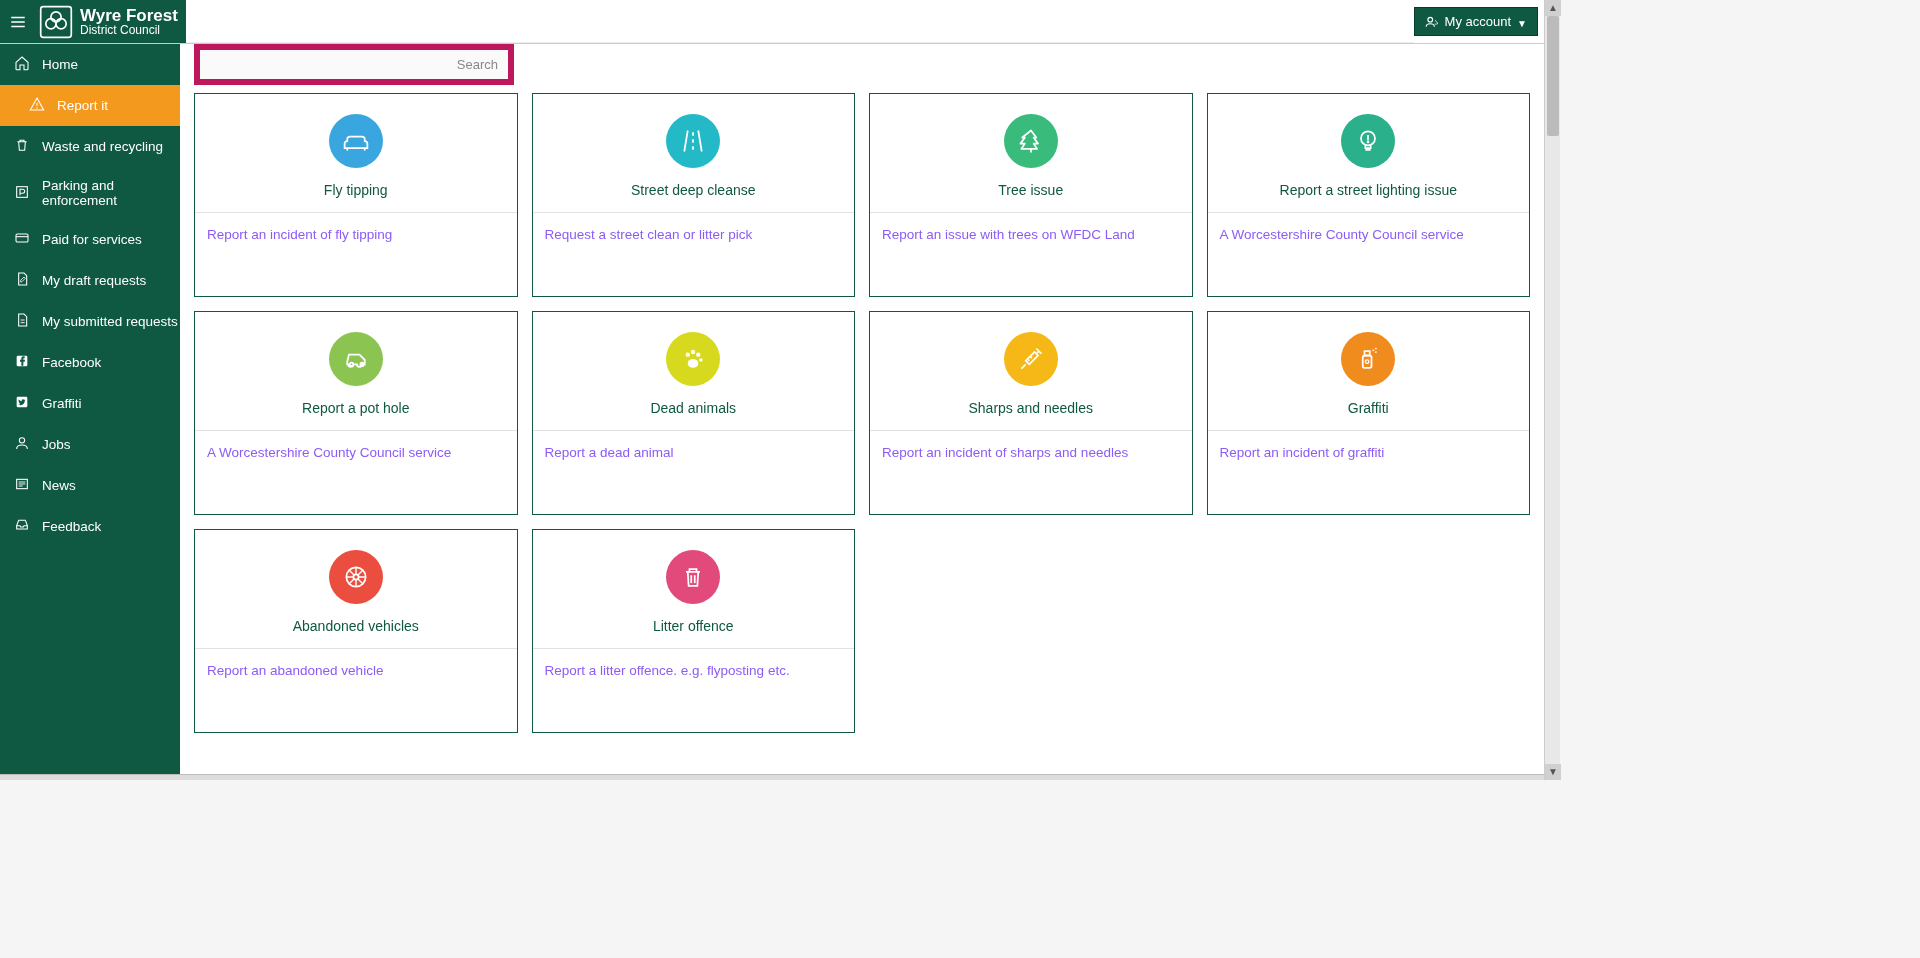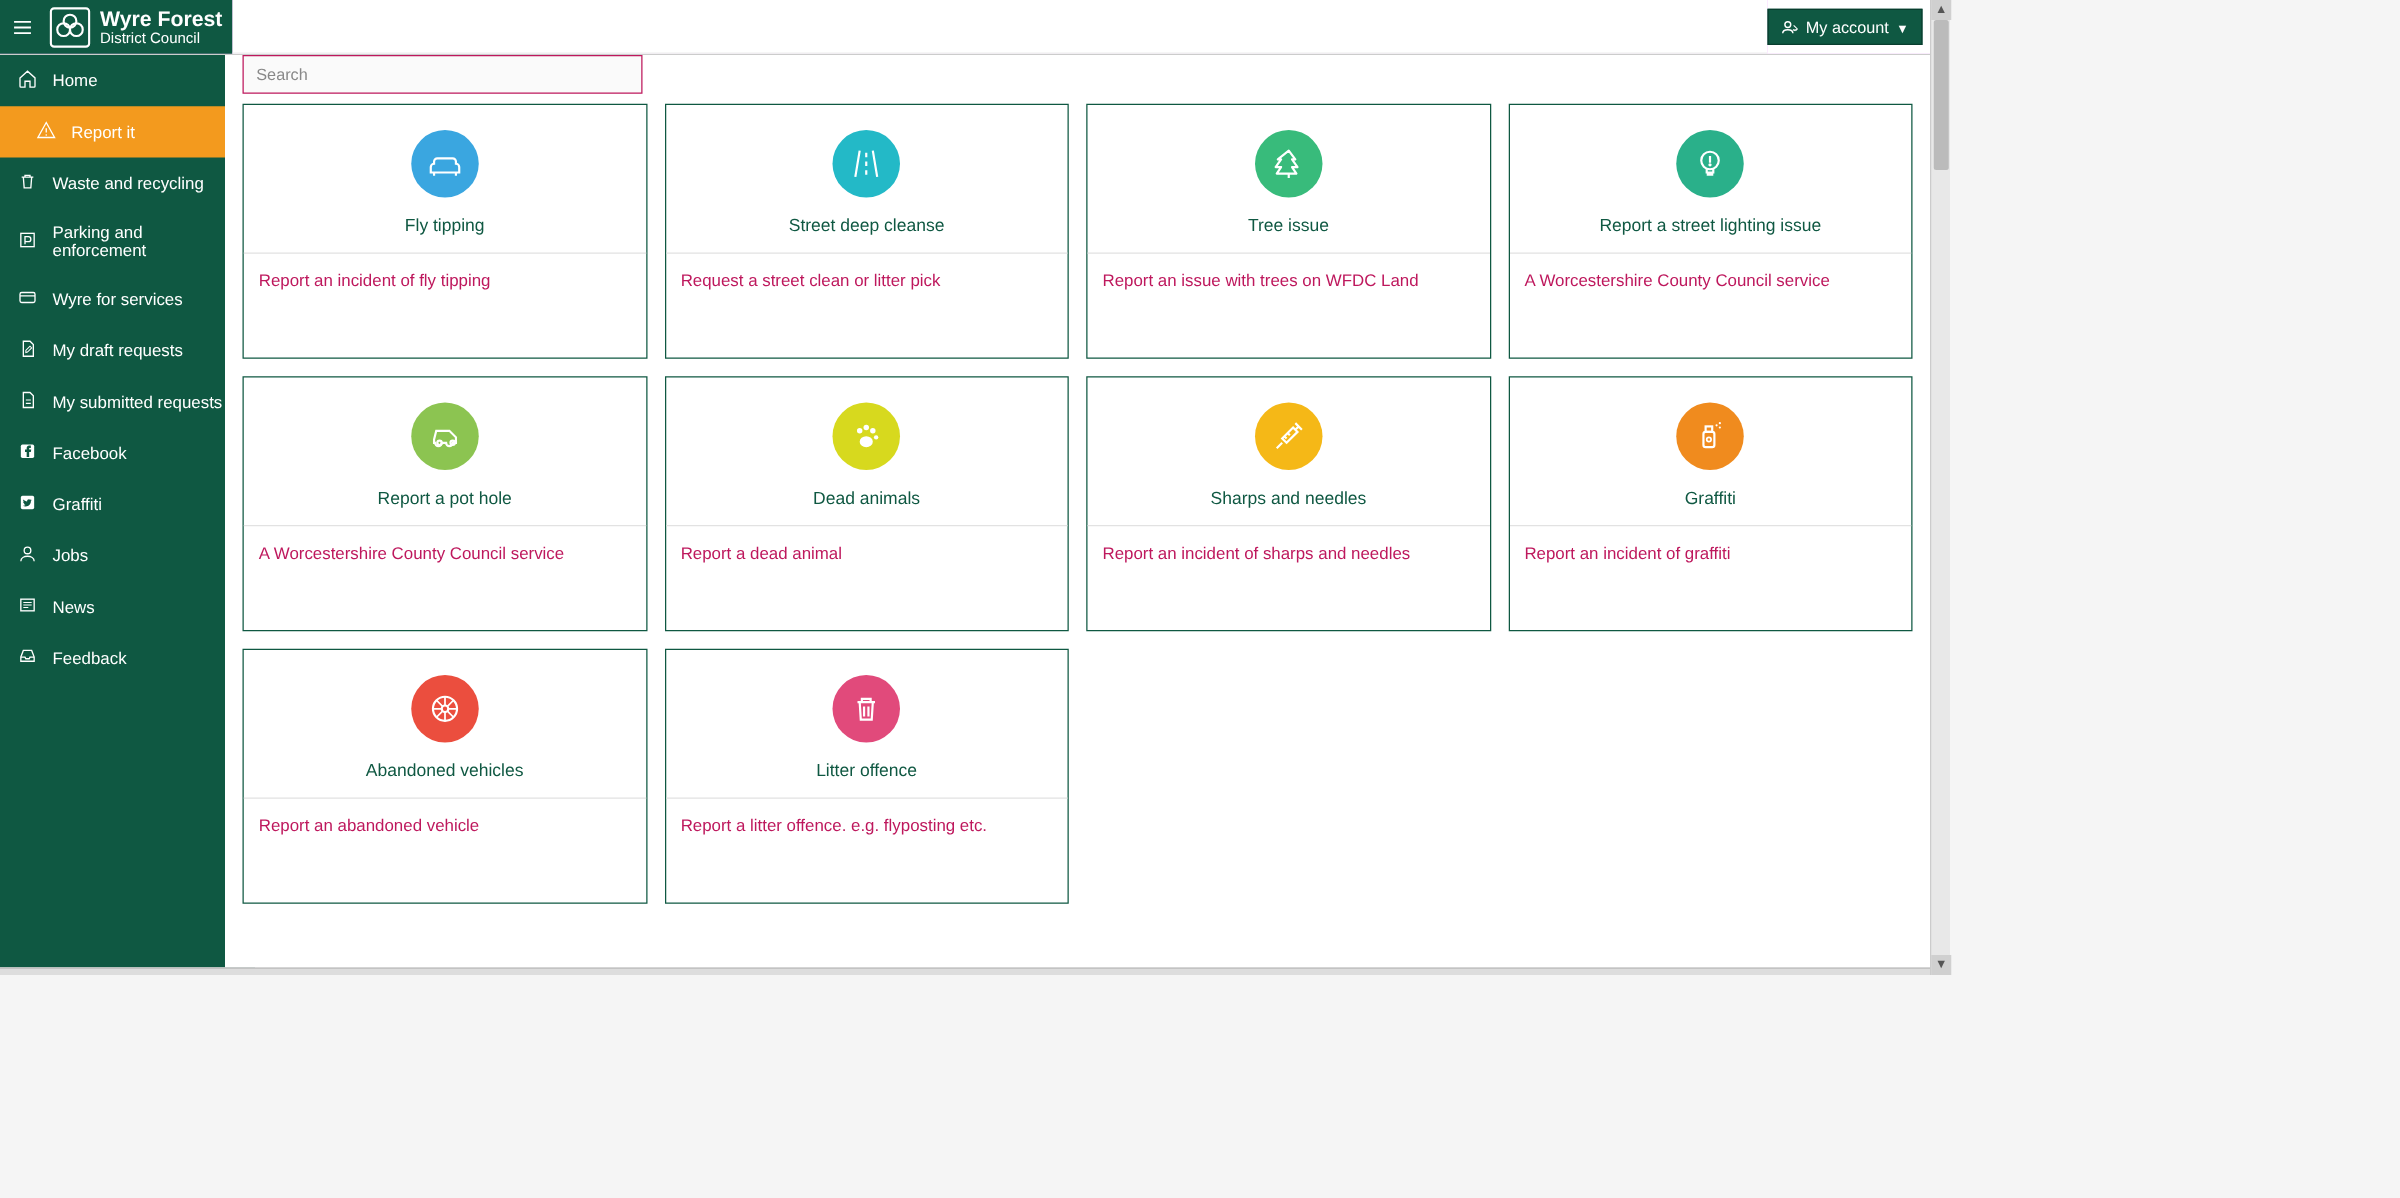--- a/index.html
+++ b/index.html
@@ -25,30 +25,30 @@
   .account-btn svg { width: 14px; height: 14px; }
   .caret { font-size: 10px; }
 
   .sidebar { position: absolute; top: 44px; left: 0; width: 204px; bottom: 6px; background: #0f5842; color: #fff; overflow-y: auto; }
   .sidebar-item { display: flex; align-items: center; gap: 12px; padding: 11px 14px; font-size: 13.5px; cursor: pointer; }
   .sidebar-item svg { width: 16px; height: 16px; flex-shrink: 0; }
   .sidebar-item.active { background: #f39a1e; padding-left: 29px; }
 
   .main { position: absolute; top: 44px; left: 180px; right: 16px; bottom: 6px; background: #fff; overflow-y: auto; padding: 0 0 10px 0;}
   .search-wrap { padding: 0 0 8px 14px; }
-  .search-input { width: 320px; padding: 7px 10px; border: 1px solid #be185d; font-size: 13px; color: #333; background:#fafafa;}
+  .search-input { width: 320px; padding: 7px 10px; border: 6px solid #be185d; font-size: 13px; color: #333; background:#fafafa;text-align:right;}
   .search-input::placeholder{color:#888;}
 
   .grid { display: grid; grid-template-columns: repeat(4, 1fr); gap: 14px; padding: 0 14px; }
   .card { border: 1px solid #0f5842; background: #fff; display: flex; flex-direction: column; min-height: 204px;}
   .card-top { display: flex; flex-direction: column; align-items: center; padding: 20px 10px 14px; border-bottom: 1px solid #e2e2e2; }
   .card-icon { width: 54px; height: 54px; border-radius: 50%; display: flex; align-items: center; justify-content: center; margin-bottom: 14px; }
   .card-icon svg { width: 28px; height: 28px; }
   .card-title { color: #0f5842; font-size: 14px; }
-  .card-body { padding: 14px 12px; font-size: 13.5px; color: #be185d; flex:1;}
+  .card-body { padding: 14px 12px; font-size: 13.5px; color: #8b5cf6; flex:1;}
 
   .bottom-bar { position: absolute; bottom: 0; left: 0; right: 16px; height: 6px; background: #ddd; border-top:1px solid #bbb;}
 </style>
 </head>
 <body>
 
 <div class="viewport">
   <div class="header">
     <div class="header-left">
       <div class="menu-toggle">
@@ -111,21 +111,21 @@
             <rect x="4" y="4" width="16" height="16" fill="none" stroke="#fff" stroke-width="1.6"></rect>
             <path d="M9 17V8h4a3 3 0 010 6H9" fill="none" stroke="#fff" stroke-width="1.6"></path>
           </svg></span>
         <span>Parking and enforcement</span>
       </div>
       <div class="sidebar-item">
         <span><svg viewBox="0 0 24 24">
             <rect x="3" y="6" width="18" height="12" rx="2" fill="none" stroke="#fff" stroke-width="1.6"></rect>
             <line x1="3" y1="10" x2="21" y2="10" stroke="#fff" stroke-width="1.6"></line>
           </svg></span>
-        <span>Wyre for services</span>
+        <span>Paid for services</span>
       </div>
       <div class="sidebar-item">
         <span><svg viewBox="0 0 24 24">
             <path d="M7 3h8l4 4v14H7z" fill="none" stroke="#fff" stroke-width="1.6"></path>
             <path d="M10 14l5-5 2 2-5 5-2 .5z" fill="none" stroke="#fff" stroke-width="1.2"></path>
           </svg></span>
         <span>My draft requests</span>
       </div>
       <div class="sidebar-item">
         <span><svg viewBox="0 0 24 24">

